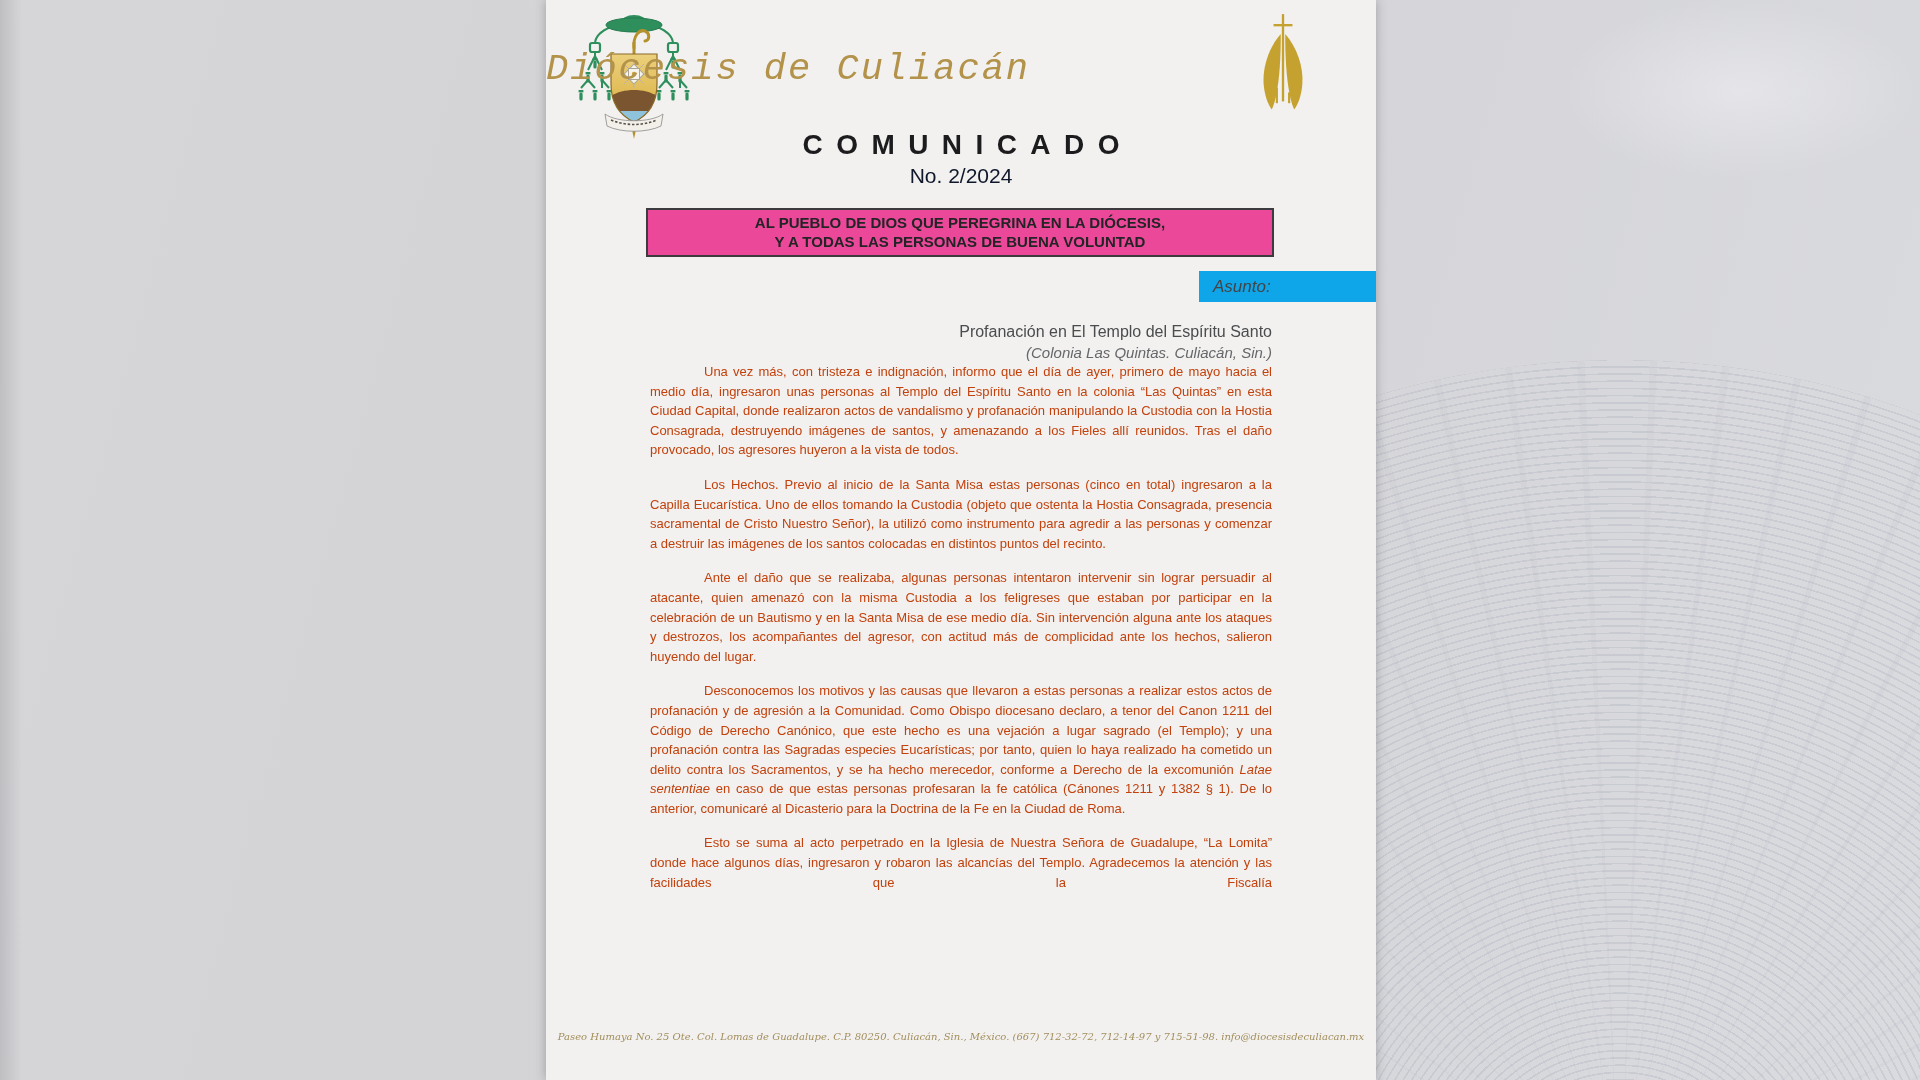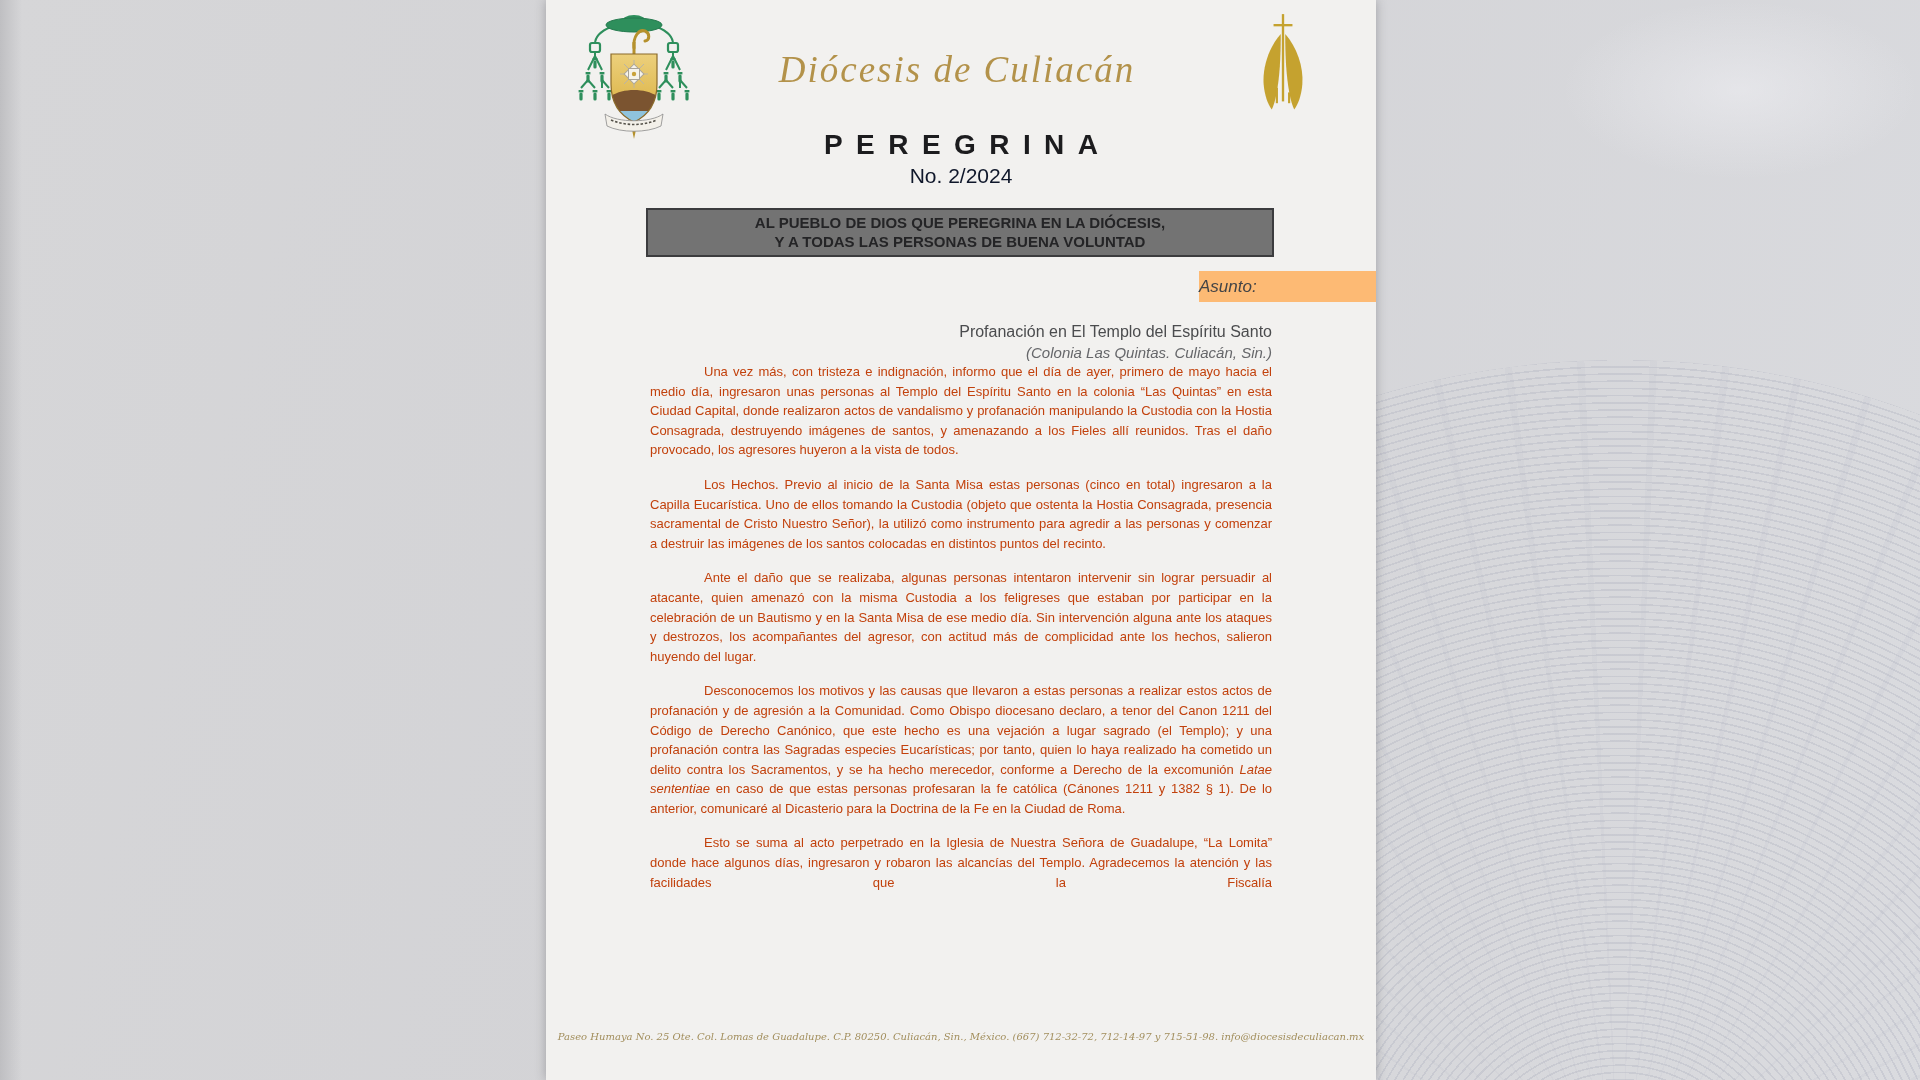--- a/index.html
+++ b/index.html
@@ -17,39 +17,39 @@
     background:
       repeating-radial-gradient(circle at 50% 50%,rgba(170,173,188,.5) 0 1.6px,rgba(216,217,221,0) 1.6px 7.2px),
       repeating-conic-gradient(from 240deg at 50% 50%,rgba(186,188,200,0) 0 4.4deg,rgba(186,188,200,.25) 4.4deg 4.9deg);
     opacity:.65;}
   .page{
     position:absolute;left:546px;top:0;width:830px;height:1080px;
     background:#f2f1ef;box-shadow:0 0 10px rgba(60,60,66,.35);
   }
   .crest{position:absolute;left:25px;top:12px;width:126px;height:128px;}
   .org{
-    position:absolute;left:0;right:8px;top:48px;text-align:center;
-    font-family:Liberation Serif, serif;font-style:italic;font-size:37px;
+    position:absolute;left:0;right:8px;top:48px;
+    font-family:Liberation Mono, monospace;font-style:italic;font-size:37px;
     color:#b3924a;letter-spacing:2px;
   }
   .emblem{position:absolute;left:710px;top:14px;width:54px;height:101px;}
   .title{
     position:absolute;left:0;right:0;top:129px;text-align:center;
     font-weight:700;font-size:28px;letter-spacing:.48em;padding-left:.48em;color:#1c1c1e;
   }
   .number{position:absolute;left:0;right:0;top:164px;text-align:center;font-size:21px;color:#0f172a;}
   .addr-box{
     position:absolute;left:100px;top:208px;width:628px;box-sizing:border-box;
     border:2px solid #3c3c3e;padding:3px 4px 4px;text-align:center;
-    font-weight:700;font-size:15px;line-height:19px;color:#242426;background:#737373;
+    font-weight:700;font-size:15px;line-height:19px;color:#242426;background:#ec4899;
   }
   .asunto{
     position:absolute;left:653px;top:271px;width:177px;height:31px;box-sizing:border-box;
-    background:#fdba74;font-style:italic;font-size:17px;color:#434446;
-    line-height:31px;padding-left:0;
+    background:#0ea5e9;font-style:italic;font-size:17px;color:#434446;
+    line-height:31px;padding-left:14px;
   }
   .subject{position:absolute;right:104px;top:305px;text-align:right;line-height:21px;}
   .subj1{font-size:16px;color:#4b4c4e;margin-top:16px;}
   .subj2{font-size:15px;font-style:italic;color:#66676a;}
   .bodytext{
     position:absolute;left:104px;top:362px;width:622px;
     font-size:13px;line-height:19.6px;color:#c2410c;text-align:justify;
   }
   .bodytext p{margin:0 0 15px;text-indent:54px;}
   .bodytext p.cut{text-align-last:justify;}
@@ -134,21 +134,21 @@
     <g fill="#c5a22f">
       <rect x="28.7" y="0" width="2.6" height="97"></rect>
       <rect x="19.5" y="11" width="21" height="2.6"></rect>
       <path d="M27.5,22 C15,36 7,58 8.5,78 C9.5,90 13,100 17.5,106 C21.5,99 25,80 26.5,58 C27.3,45 27.6,31 27.5,22 Z"></path>
       <path d="M32.5,22 C45,36 53,58 51.5,78 C50.5,90 47,100 42.5,106 C38.5,99 35,80 33.5,58 C32.7,45 32.4,31 32.5,22 Z"></path>
       <rect x="22" y="82" width="2.4" height="17"></rect>
       <rect x="35.6" y="87" width="2.4" height="12"></rect>
     </g>
   </svg>
 
-  <div class="title">PEREGRINA</div>
+  <div class="title">COMUNICADO</div>
   <div class="number">No. 2/2024</div>
 
   <div class="addr-box">
     <div>AL PUEBLO DE DIOS QUE PEREGRINA EN LA DIÓCESIS,</div>
     <div>Y A TODAS LAS PERSONAS DE BUENA VOLUNTAD</div>
   </div>
 
   <div class="asunto">
     <span>Asunto:</span>
   </div>

